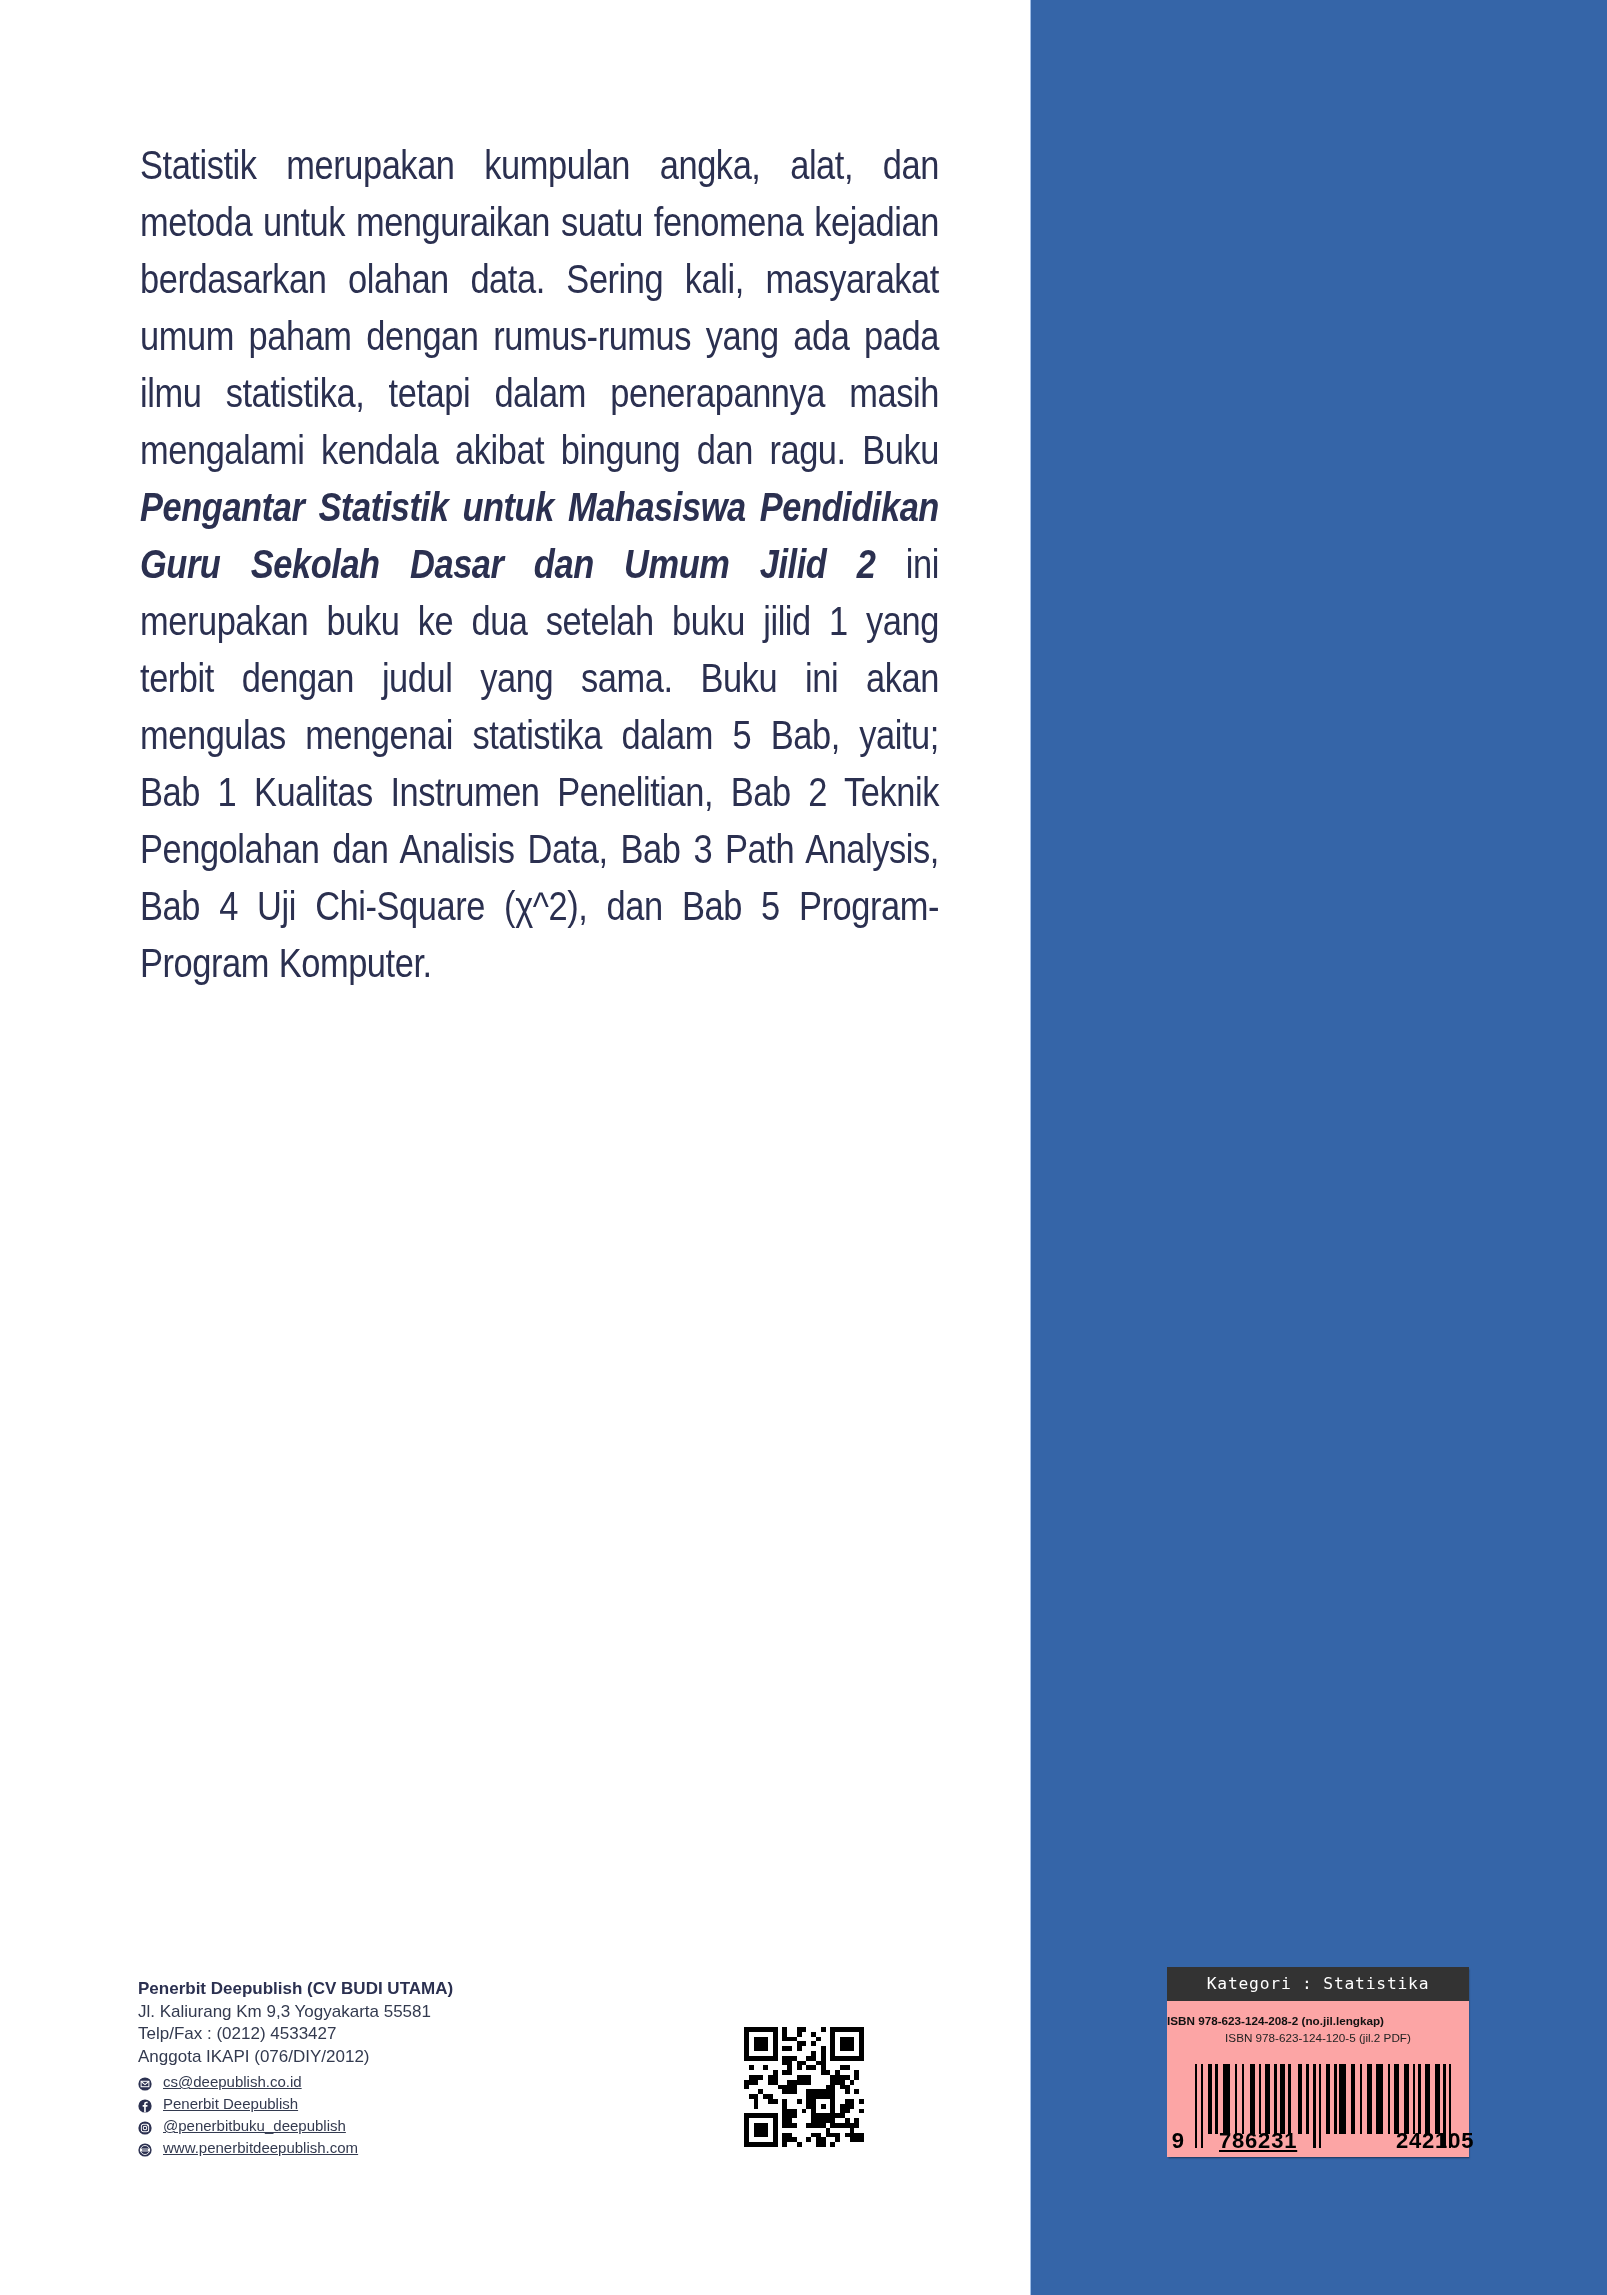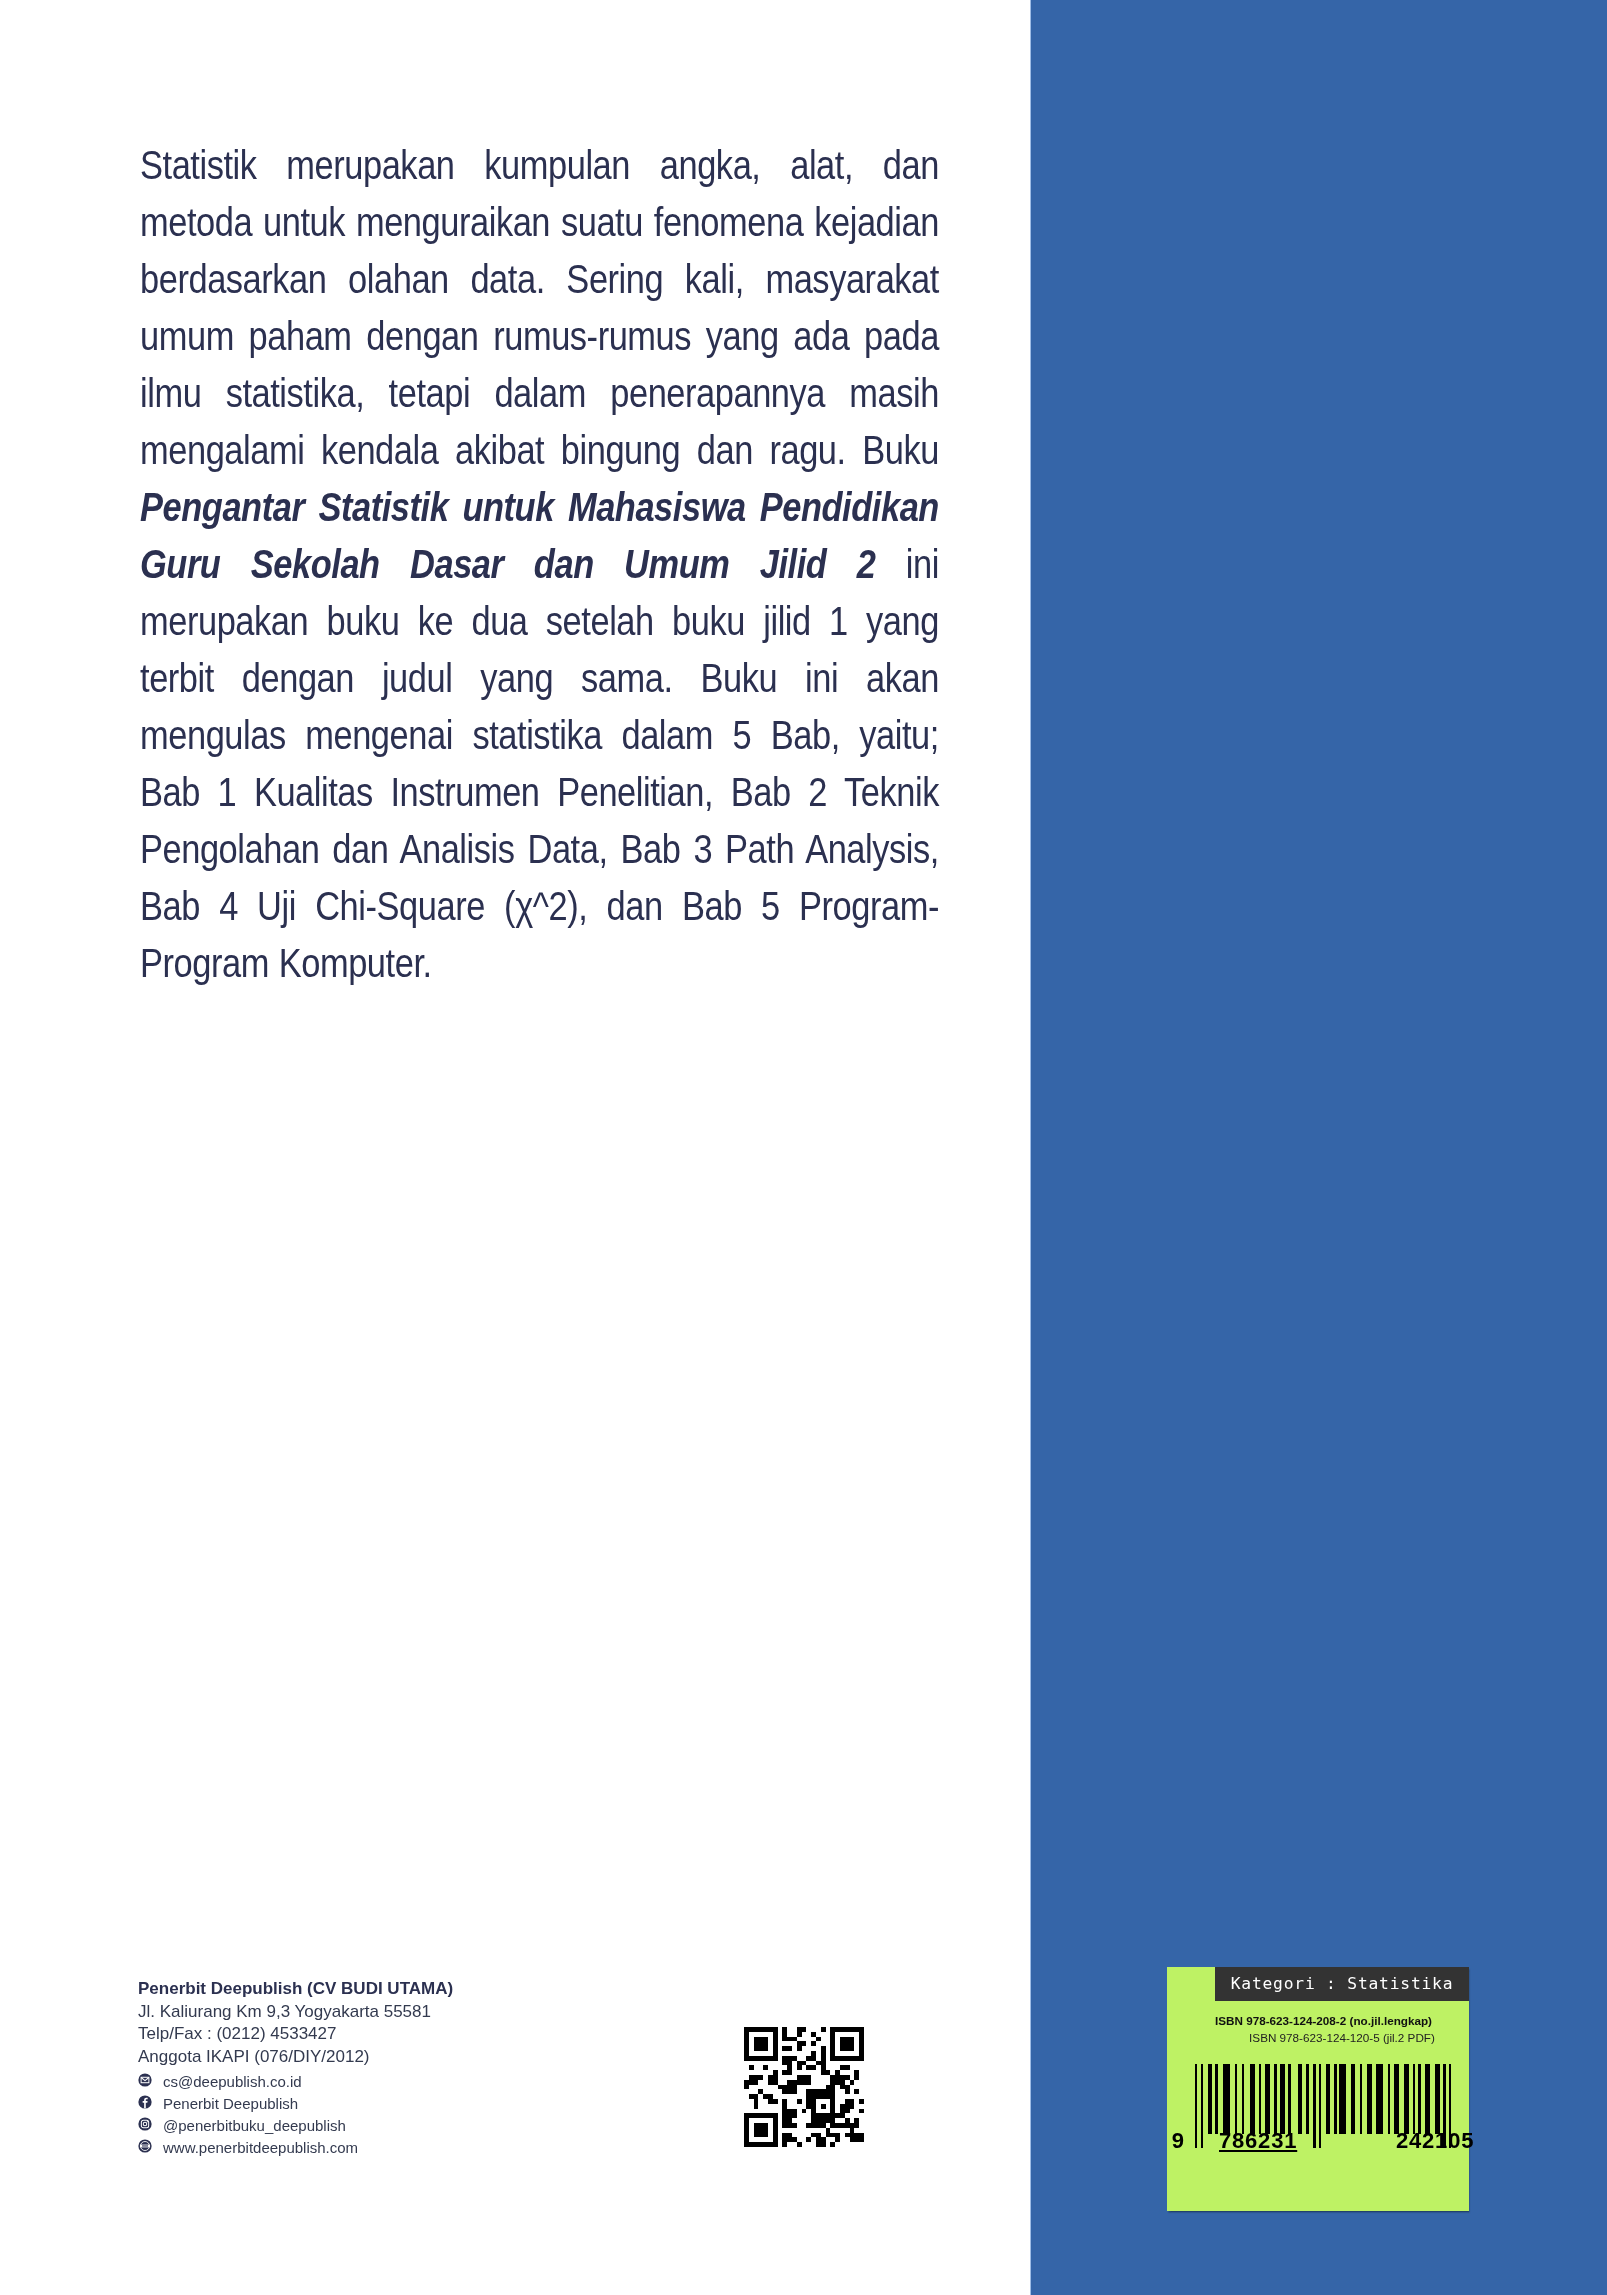--- a/index.html
+++ b/index.html
@@ -60,23 +60,25 @@
     }
     .publisher .pub-name {
       font-weight: bold;
       color: #2B3050;
     }
     .publisher .contact-list {
       margin-top: 3.1px;
     }
     .publisher .contact {
       display: flex;
+      align-items: center;
       font-size: 15px;
       line-height: 22px;
       color: #333a4f;
+      text-decoration: underline;
     }
     .publisher .contact .ico {
       width: 14px;
       height: 14px;
       margin-right: 11px;
       flex: 0 0 14px;
       display: inline-block;
     }
     .qr {
       position: absolute;
@@ -84,25 +86,24 @@
       top: 2027px;
       width: 120px;
       height: 120px;
       background: #fff;
     }
     .isbn-box {
       position: absolute;
       left: 1167px;
       top: 1967px;
       width: 302px;
-      height: 244px;
-      background: #bef264;
+      height: 190px;
+      background: #fca5a5;
       box-shadow: 0.8px 1.6px 1.6px rgba(0,0,0,0.35);
       box-sizing: border-box;
-      padding-left: 48px;
     }
     .isbn-box .category-band {
       height: 34px;
       background: #333333;
       color: #ffffff;
       font-family: "DejaVu Sans Mono", "Liberation Mono", monospace;
       font-size: 16.3px;
       line-height: 34px;
       text-align: center;
       letter-spacing: 0.8px;

